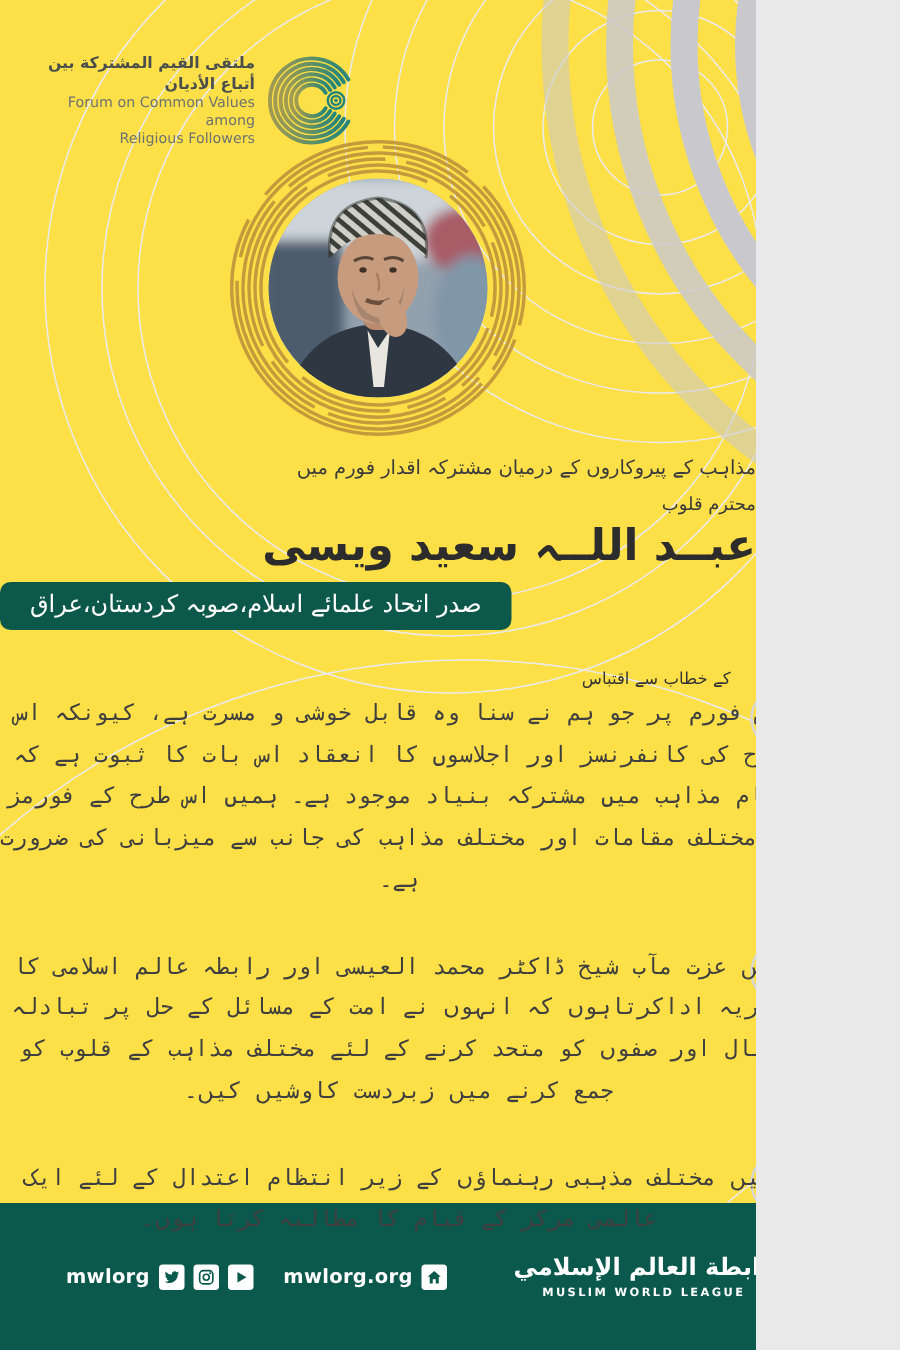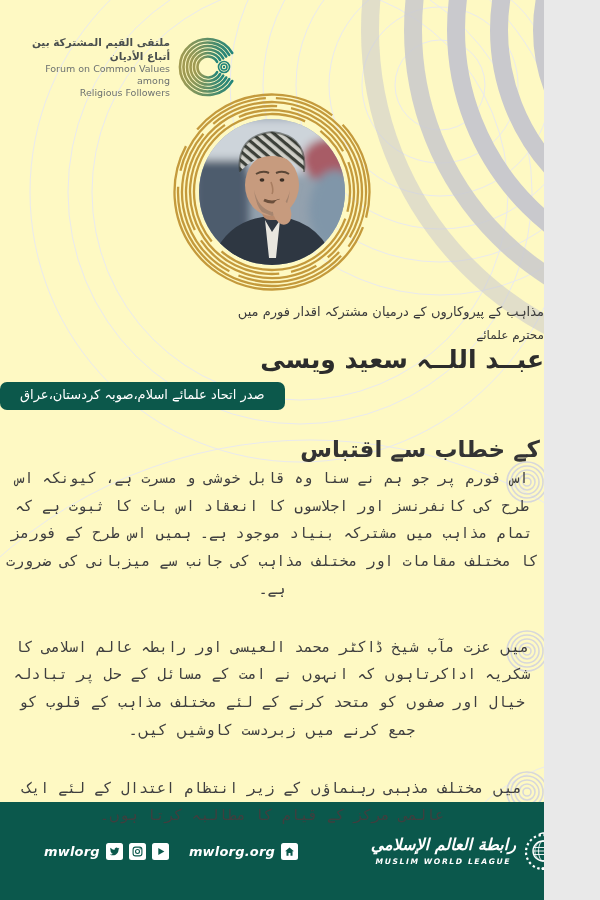--- a/index.html
+++ b/index.html
@@ -1,49 +1,49 @@
 <!DOCTYPE html>
 <html><head>
 <meta charset="utf-8">
 <style>
   html,body{margin:0;padding:0;}
   body{width:600px;height:900px;background:#e9e9e9;font-family:"DejaVu Sans",sans-serif;}
-  .page{position:relative;width:544px;height:900px;background:#fef9c3;overflow:hidden;}
+  .page{position:relative;width:504px;height:900px;background:#fde047;overflow:hidden;}
   .bg-deco{position:absolute;inset:0;pointer-events:none;}
 
   
   .brand{position:absolute;top:36px;left:20px;display:flex;align-items:center;gap:8px;}
   .brand-text{text-align:right;width:150px;}
   .brand-ar{font-size:10.5px;font-weight:bold;color:#4a4f4e;direction:rtl;line-height:1.3;}
   .brand-en{font-size:9.5px;font-weight:normal;color:#6d7271;line-height:1.25;}
 
   
   .portrait{position:relative;width:204px;height:204px;margin:90px auto 0;}
   .portrait svg{position:absolute;left:0;top:0;}
 
   .centercol{position:relative;}
   .context{margin-top:10px;font-size:13px;color:#3c3c3c;direction:rtl;}
   .honorific{margin-top:9px;font-size:12px;color:#383838;direction:rtl;}
-  .name{margin:3px 0 0;font-size:25px;font-weight:bold;color:#2c2c2c;direction:rtl;letter-spacing:0;}
+  .name{margin:3px 0 0;font-size:29px;font-weight:bold;color:#2c2c2c;direction:rtl;letter-spacing:0;}
   .badge-wrap{margin-top:8px;}
-  .badge{display:inline-block;background:#0c584b;color:#fff;font-size:13px;direction:rtl;
+  .badge{display:inline-block;background:#0c584b;color:#fff;font-size:16px;direction:rtl;
          padding:5px 20px 6px;border-radius:7px;line-height:1.3;}
-  .quote-heading{margin:26px 4px 0;font-size:23px;font-weight:700;color:#333;direction:rtl;}
+  .quote-heading{margin:26px 17px 0;font-size:11px;font-weight:400;color:#333;direction:rtl;}
 
   
   .quotes{margin-top:4px;font-family:Liberation Mono, monospace;}
   .quote{position:relative;width:532px;margin:0 auto 30px;direction:rtl;text-align:center;
          font-size:15px;line-height:1.85;color:#3f3f3f;}
   .quote .orn{position:absolute;top:-7px;right:-12px;z-index:0;}
   .quote span{position:relative;z-index:1;}
 
   
   .footer{position:absolute;left:0;bottom:0;width:600px;height:98px;background:#0b584c;
           display:flex;align-items:center;justify-content:space-between;
-          padding:0 36px 0 44px;box-sizing:border-box;font-style:italic;}
+          padding:0 36px 0 44px;box-sizing:border-box;}
   .social{display:flex;align-items:center;gap:6px;color:#fff;}
   .social .handle,.social .site{font-size:13px;font-weight:bold;letter-spacing:.2px;}
   .social .site{margin-left:14px;}
   .sq{width:17px;height:17px;background:#fff;border-radius:2.5px;display:flex;
       align-items:center;justify-content:center;}
   .mwl{display:flex;align-items:center;gap:6px;}
   .mwl-text{text-align:center;color:#fff;}
   .mwl-ar{font-size:16px;font-weight:bold;direction:rtl;line-height:1.1;}
   .mwl-en{font-size:7.6px;font-weight:bold;letter-spacing:1.6px;margin-top:3px;}
 </style>
@@ -156,21 +156,21 @@
         <path d="M94 110 q8 4 16 0" stroke="#6b4f3c" stroke-width="3" fill="none"></path>
         <path d="M84 100 q4 18 18 22 q14 -4 18 -22 q-2 16 -8 22 l-10 4 l-10 -4 q-6 -6 -8 -22 Z" fill="#8a7262" opacity=".55"></path>
 
         <ellipse cx="112" cy="122" rx="9" ry="13" fill="#c79b7e" transform="rotate(-18 112 122)"></ellipse>
       </g>
     </svg>
   </div>
 
   <div class="centercol">
     <div class="context">مذاہب کے پیروکاروں کے درمیان مشترکہ اقدار فورم میں</div>
-    <div class="honorific">محترم علمائے</div>
+    <div class="honorific">محترم قلوب</div>
     <h1 class="name">عبــد اللــہ سعید ویسی</h1>
     <div class="badge-wrap">
       <span class="badge">صدر اتحاد علمائے اسلام،صوبہ کردستان،عراق</span>
     </div>
     <h2 class="quote-heading">کے خطاب سے اقتباس</h2>
   </div>
 
   <div class="quotes">
     <p class="quote">
       <svg class="orn" width="46" height="46" viewBox="0 0 46 46">

